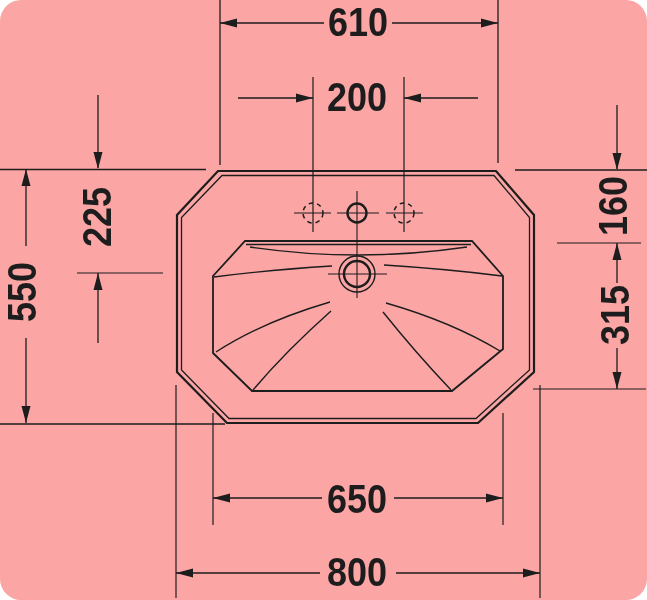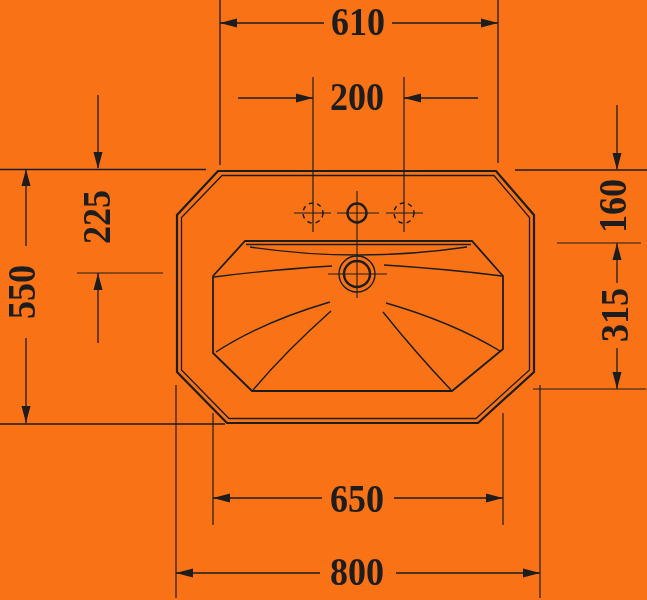--- a/index.html
+++ b/index.html
@@ -1,21 +1,22 @@
 <!DOCTYPE html>
 <html><head>
 <meta charset="utf-8">
 <style>
   html,body{margin:0;padding:0;background:#ffffff;}
   .stage{
     position:relative;
     width:647px;height:600px;
-    background:#f97316;
+    background:#fca5a5;
     overflow:hidden;
-    font-family:Liberation Serif, serif;
+    font-family:Liberation Sans, sans-serif;
+    border-radius:21px;
   }
   .stage svg{position:absolute;left:0;top:0;}
   .lines path,.lines line,.lines circle{
     fill:none;stroke:#1d1d1d;stroke-linecap:butt;stroke-linejoin:miter;
   }
   .lines polygon{fill:#1d1d1d;stroke:none;}
   .dim-label{
     position:absolute;
     transform:translate(-50%,-50%) scaleX(0.9);
     font-size:40px;font-weight:700;color:#1d1d1d;

